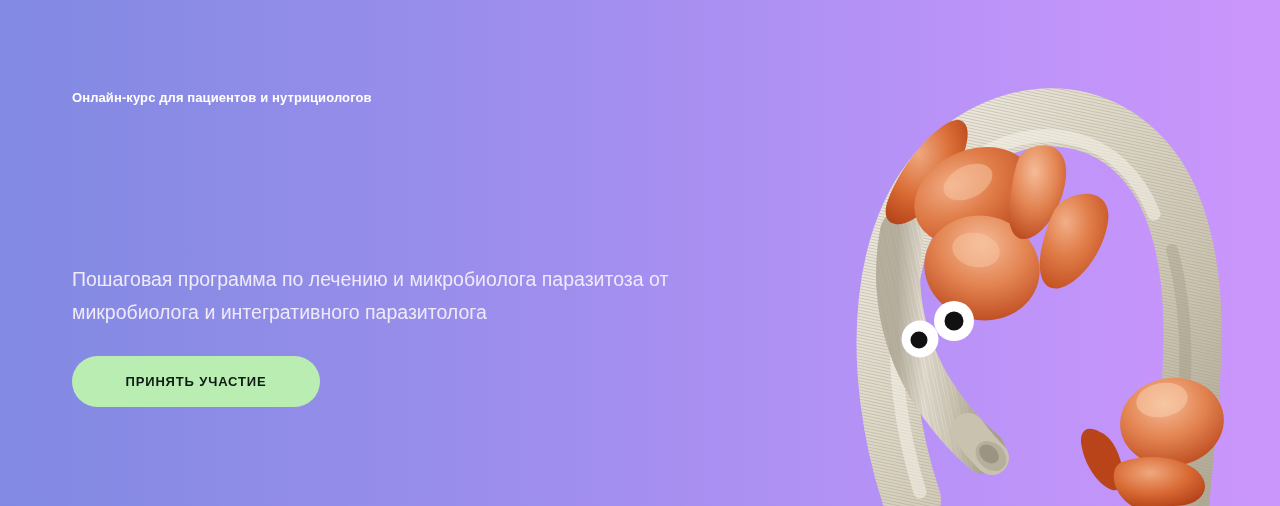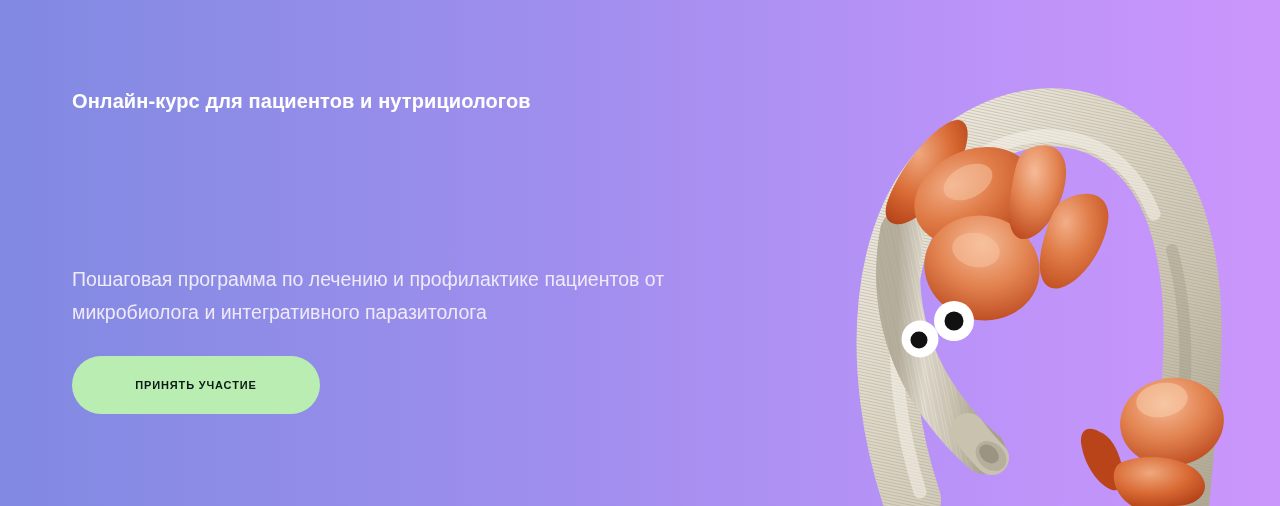--- a/index.html
+++ b/index.html
@@ -26,21 +26,21 @@
   .content {
     position:absolute;
     left:72px; top:0;
     width:760px; height:506px;
     z-index:6;
   }
 
   .kicker {
     position:absolute;
     top:90px; left:0;
-    font-size:20px;
+    font-size:13px;
     font-weight:700;
     letter-spacing:0.1px;
     color:#ffffff;
     white-space:nowrap;
   }
 
   .title {
     position:absolute;
     top:141px; left:-3px;
     font-size:56px;
@@ -57,27 +57,27 @@
     width:700px;
     font-size:19.5px;
     font-weight:400;
     line-height:33px;
     color:#eeeafa;
   }
 
   .cta {
     position:absolute;
     top:356px; left:0;
-    width:248px; height:58px;
+    width:248px; height:51px;
     border:none;
     border-radius:31px;
     background:#b9edb2;
     color:#0c1b14;
     font-family:"Liberation Sans", sans-serif;
-    font-size:11px;
+    font-size:13px;
     font-weight:700;
     letter-spacing:0.85px;
     cursor:pointer;
     display:flex;
     align-items:center;
     justify-content:center;
   }
 
   
   .art {
@@ -220,18 +220,18 @@
         </g>
       </g>
     </svg>
   </div>
 
   <div class="content">
 
     <div class="kicker">Онлайн-курс для пациентов и нутрициологов</div>
 
 
-    <p class="subtitle">Пошаговая программа по лечению и профилактике пациентов от микробиолога и интегративного паразитолога</p>
+    <p class="subtitle">Пошаговая программа по лечению и микробиолога паразитоза от микробиолога и интегративного паразитолога</p>
 
     <button class="cta">ПРИНЯТЬ УЧАСТИЕ</button>
   </div>
 
 </div>
 
 </body></html>

